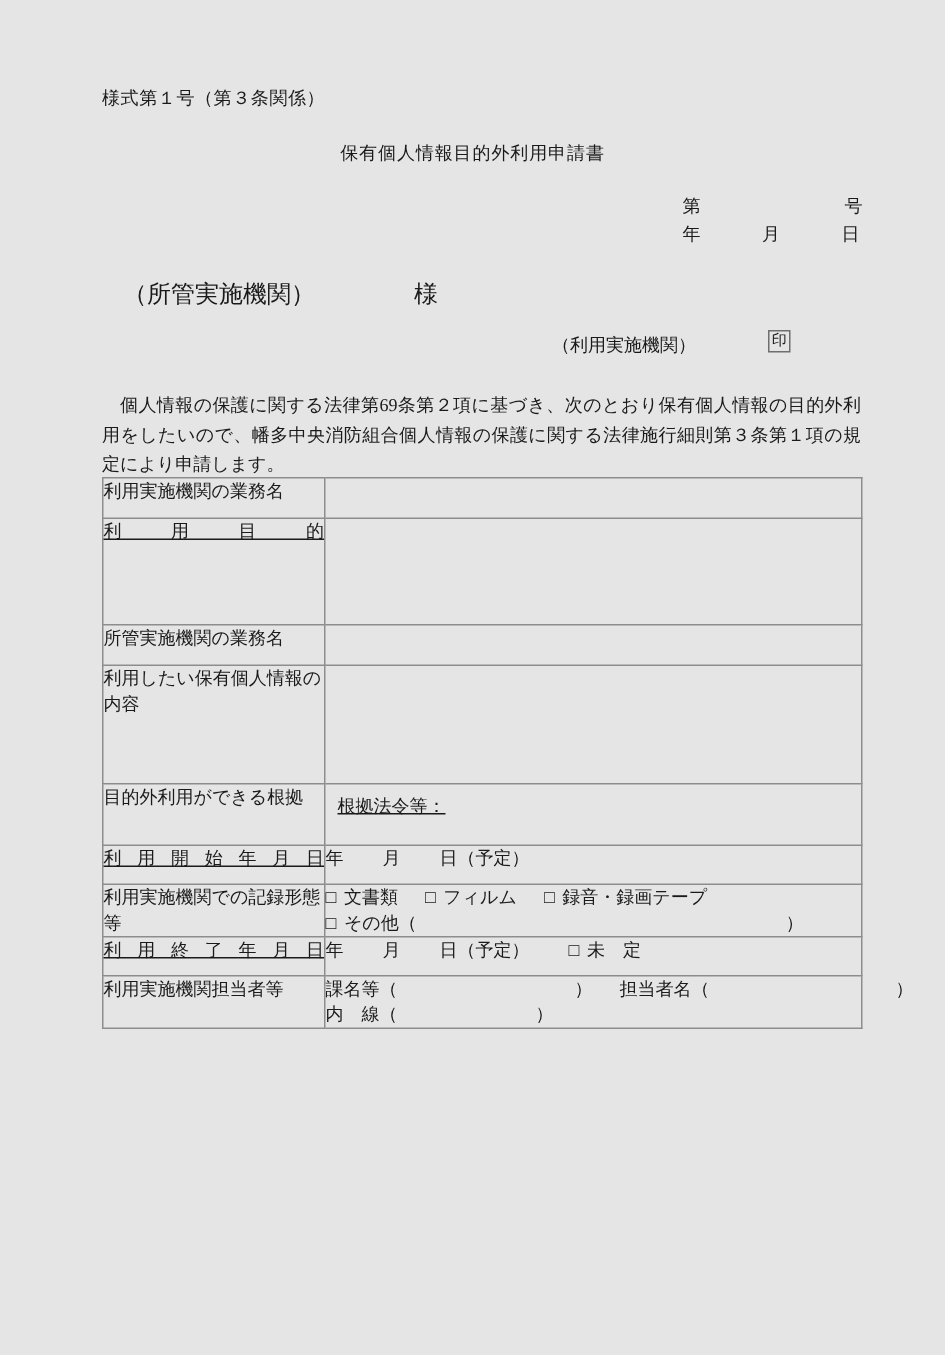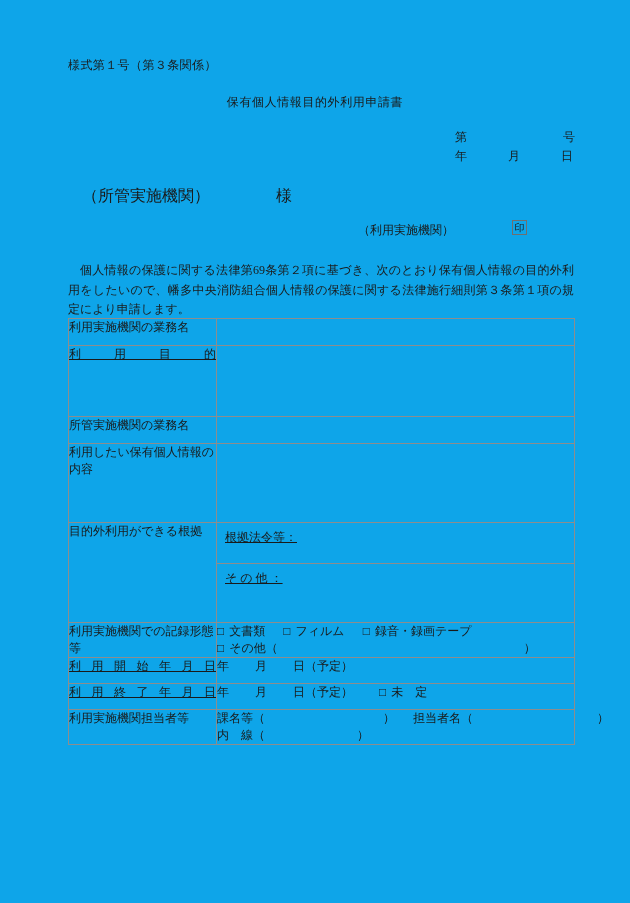--- a/index.html
+++ b/index.html
@@ -13,21 +13,21 @@
     height: 903px;
     position: relative;
     font-family: "Liberation Serif", "DejaVu Serif", serif;
     color: #1a1a1a;
     font-size: 11.5px;
     overflow: hidden;
   }
   .page {
     position: absolute;
     inset: 0;
-    background: #0ea5e9;
+    background: #e5e5e5;
   }
 
   
   .form-no {
     position: absolute;
     left: 68px;
     top: 57px;
     font-size: 12px;
     letter-spacing: 0.4px;
     white-space: nowrap;
@@ -62,21 +62,21 @@
     top: 186px;
     font-size: 16px;
     white-space: nowrap;
   }
   .addressee .sama {
     display: inline-block;
     margin-left: 62px;
   }
   .issuer {
     position: absolute;
-    left: 358px;
+    left: 368px;
     top: 222px;
     font-size: 12px;
     white-space: nowrap;
   }
   .seal-box {
     position: absolute;
     left: 512px;
     top: 220px;
     width: 13px;
     height: 13px;
@@ -226,53 +226,48 @@
       <tr>
         <td class="lbl lbl-mid">目的外利用ができる根拠</td>
         <td style="padding:0">
           <table class="inner">
             <tbody>
               <tr>
                 <td class="h-sub1">
                   <span>根拠法令等：</span><span></span>
                 </td>
               </tr>
-              <tr>
-                <td class="h-sub2">
-                  <span>そ の 他 ：</span><span></span>
-                </td>
-              </tr>
             </tbody>
           </table>
         </td>
       </tr>
 
       <tr>
+        <td class="lbl h-date">
+          <span class="spread">利用開始年月日</span>
+        </td>
+        <td class="val h-date date-cell">
+          <span class="nowrap"><span>年</span><span class="gap-lg"></span><span>月</span><span class="gap-lg"></span><span>日</span><span>（予定）</span></span>
+        </td>
+      </tr>
+
+      <tr>
         <td class="lbl h-rec">利用実施機関での記録形態等</td>
         <td class="val h-rec">
           <div class="nowrap">
             <span class="cb">□</span><span>文書類</span><span class="gap-md"></span><span class="cb">□</span><span>フィルム</span><span class="gap-md"></span><span class="cb">□</span><span>録音・録画テープ</span>
           </div>
           <div class="nowrap">
             <span class="cb">□</span><span>その他（</span><span class="paren-fill" style="width:246px"></span><span>）</span>
           </div>
         </td>
       </tr>
 
       <tr>
         <td class="lbl h-date">
-          <span class="spread">利用開始年月日</span>
-        </td>
-        <td class="val h-date date-cell">
-          <span class="nowrap"><span>年</span><span class="gap-lg"></span><span>月</span><span class="gap-lg"></span><span>日</span><span>（予定）</span></span>
-        </td>
-      </tr>
-
-      <tr>
-        <td class="lbl h-date">
           <span class="spread">利用終了年月日</span>
         </td>
         <td class="val h-date date-cell">
           <span class="nowrap"><span>年</span><span class="gap-lg"></span><span>月</span><span class="gap-lg"></span><span>日</span><span>（予定）</span><span class="gap-lg"></span><span class="cb">□</span><span>未　定</span></span>
         </td>
       </tr>
 
       <tr>
         <td class="lbl lbl-mid h-person">利用実施機関担当者等</td>
         <td class="val h-person">

